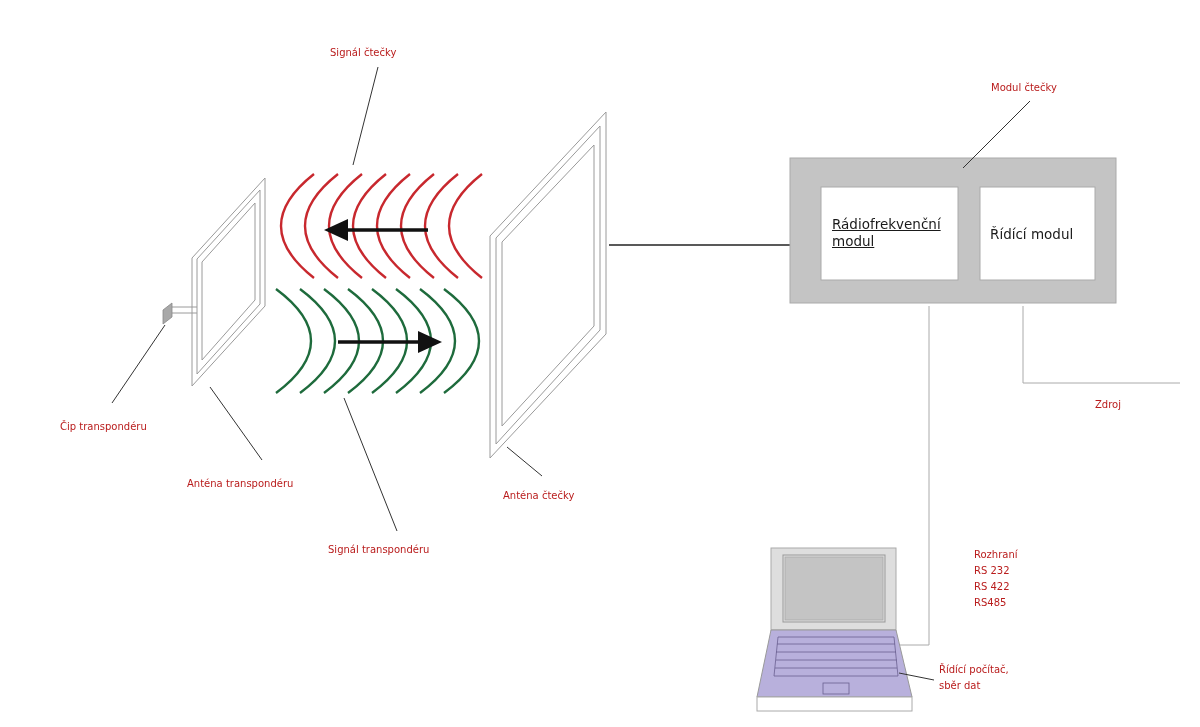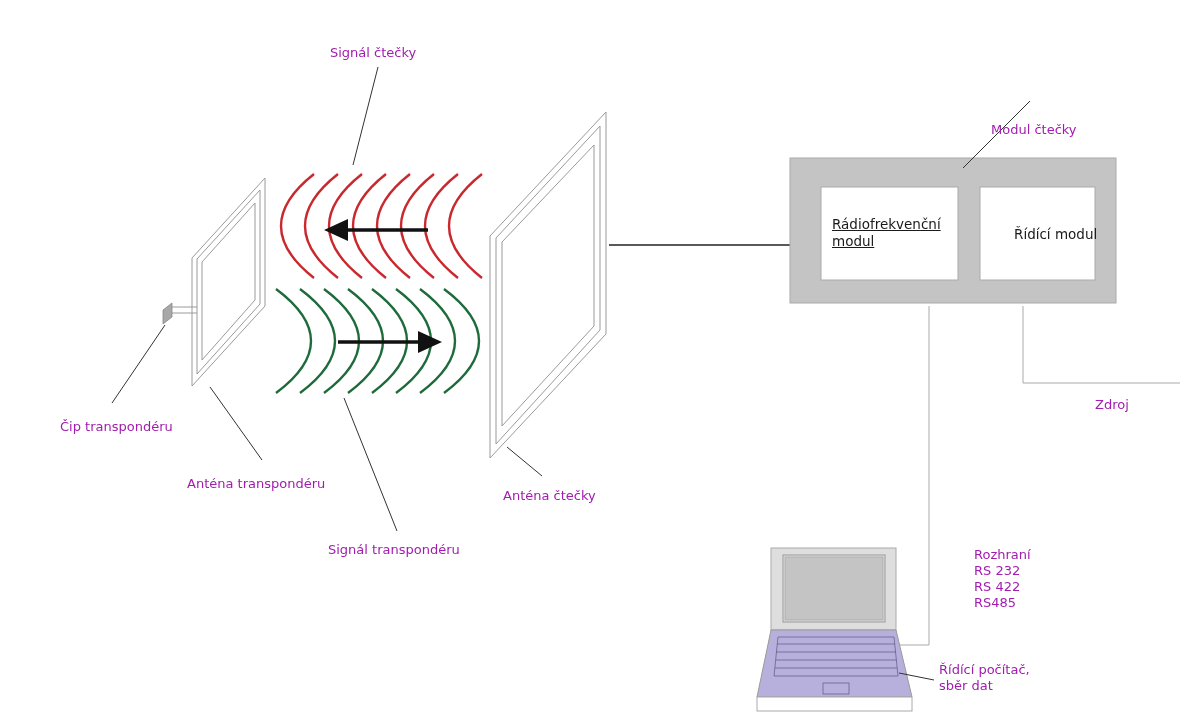--- a/index.html
+++ b/index.html
@@ -1,19 +1,19 @@
 <!DOCTYPE html>
 <html><head>
 <meta charset="utf-8">
 <style>
   html, body { margin: 0; padding: 0; background: #ffffff; }
   body { width: 1200px; height: 727px; position: relative; overflow: hidden;
          font-family: "DejaVu Sans", sans-serif; color: #1a1a1a; }
   svg#diagram { position: absolute; left: 0; top: 0; }
-  .label { position: absolute; font-size: 13px; line-height: 16px; white-space: nowrap; color: #a21caf; }
+  .label { position: absolute; font-size: 10px; line-height: 16px; white-space: nowrap; color: #b91c1c; }
   .box-label { position: absolute; font-size: 13.5px; line-height: 17px; color: #1a1a1a; }
   .multiline { white-space: pre; }
 </style>
 </head>
 <body>
 
 <svg id="diagram" width="1200" height="727" viewBox="0 0 1200 727">
 
   <g fill="none" stroke="#9a9a9a" stroke-width="1">
     <polygon points="192,258 265,178 265,306 192,386"></polygon>
@@ -95,27 +95,27 @@
     <line x1="1030" y1="101" x2="963" y2="168"></line>
     <line x1="165" y1="325" x2="112" y2="403"></line>
     <line x1="210" y1="387" x2="262" y2="460"></line>
     <line x1="344" y1="398" x2="397" y2="531"></line>
     <line x1="507" y1="447" x2="542" y2="476"></line>
     <line x1="899" y1="673" x2="934" y2="680"></line>
   </g>
 </svg>
 
 <div class="label" style="left:330px; top:45px;">Signál čtečky</div>
-<div class="label" style="left:991px; top:80px;margin-top:42px;">Modul čtečky</div>
+<div class="label" style="left:991px; top:80px;">Modul čtečky</div>
 <div class="label" style="left:32px; top:419px;margin-left:28px;">Čip transpondéru</div>
 <div class="label" style="left:187px; top:476px;text-align:center;">Anténa transpondéru</div>
 <div class="label" style="left:503px; top:488px;">Anténa čtečky</div>
 <div class="label" style="left:328px; top:542px;">Signál transpondéru</div>
 <div class="box-label multiline" style="left:832px; top:216px;text-decoration:underline;">Rádiofrekvenční
 modul</div>
-<div class="box-label" style="left:990px; top:226px;margin-left:24px;">Řídící modul</div>
+<div class="box-label" style="left:990px; top:226px;">Řídící modul</div>
 <div class="label" style="left:1095px; top:397px;">Zdroj</div>
 <div class="label multiline" style="left:938px; top:547px;margin-left:36px;">Rozhraní
 RS 232
 RS 422
 RS485</div>
 <div class="label multiline" style="left:939px; top:662px;">Řídící počítač,
 sběr dat</div>
 
 </body></html>

